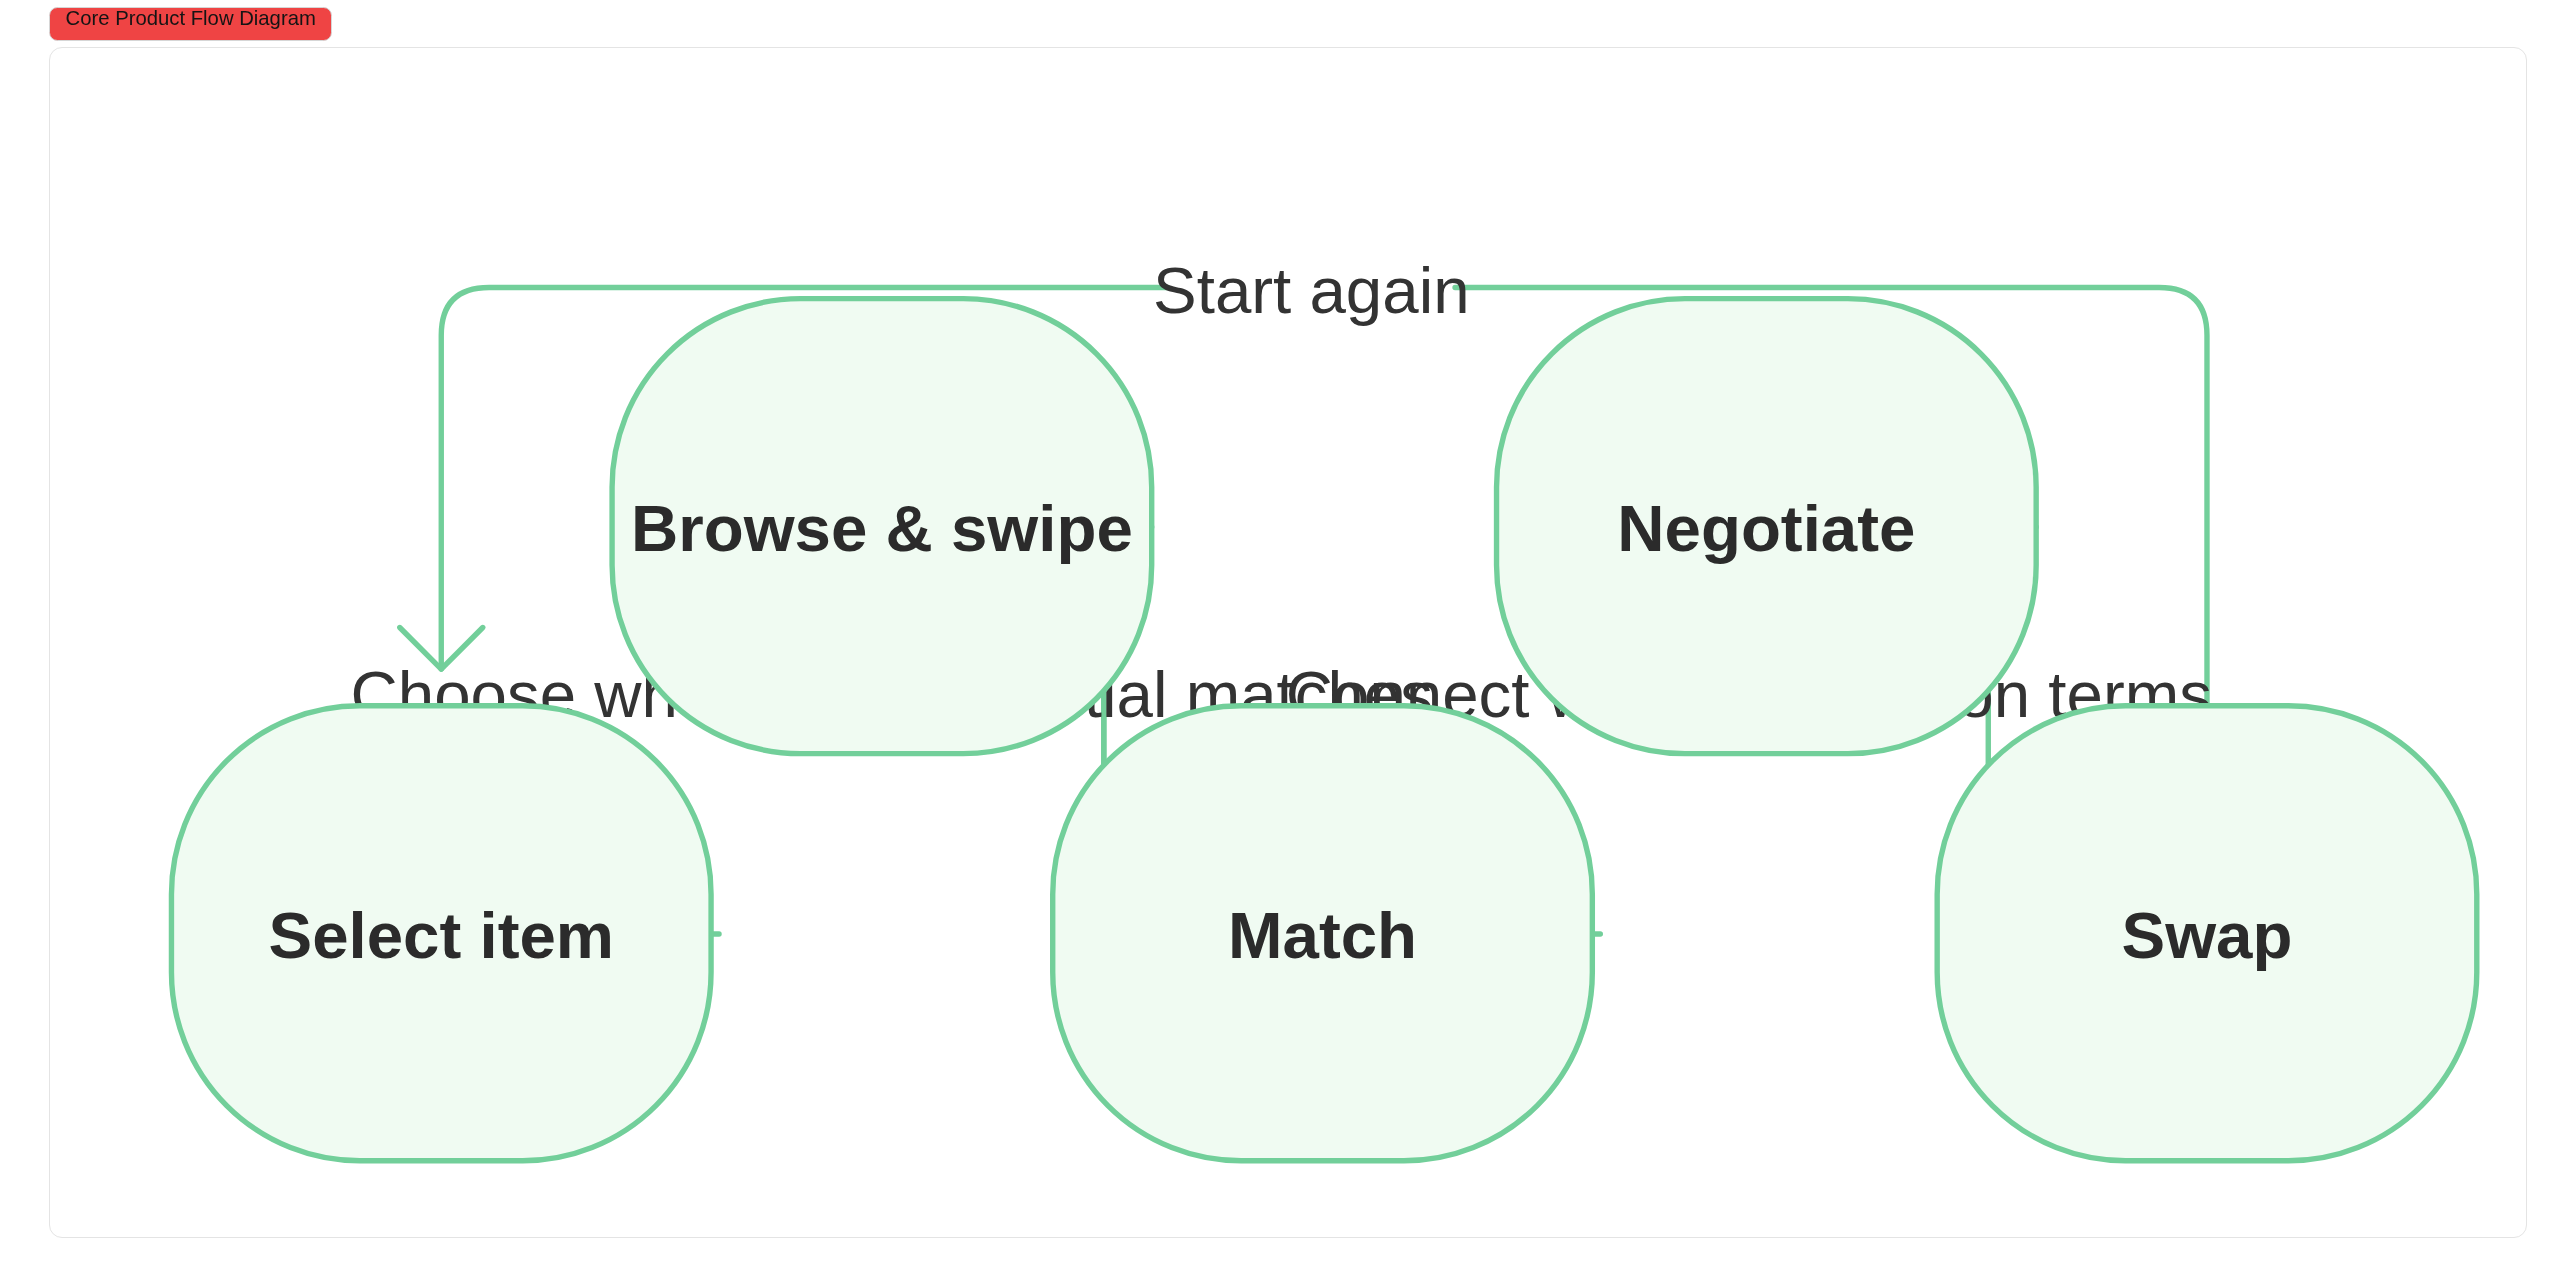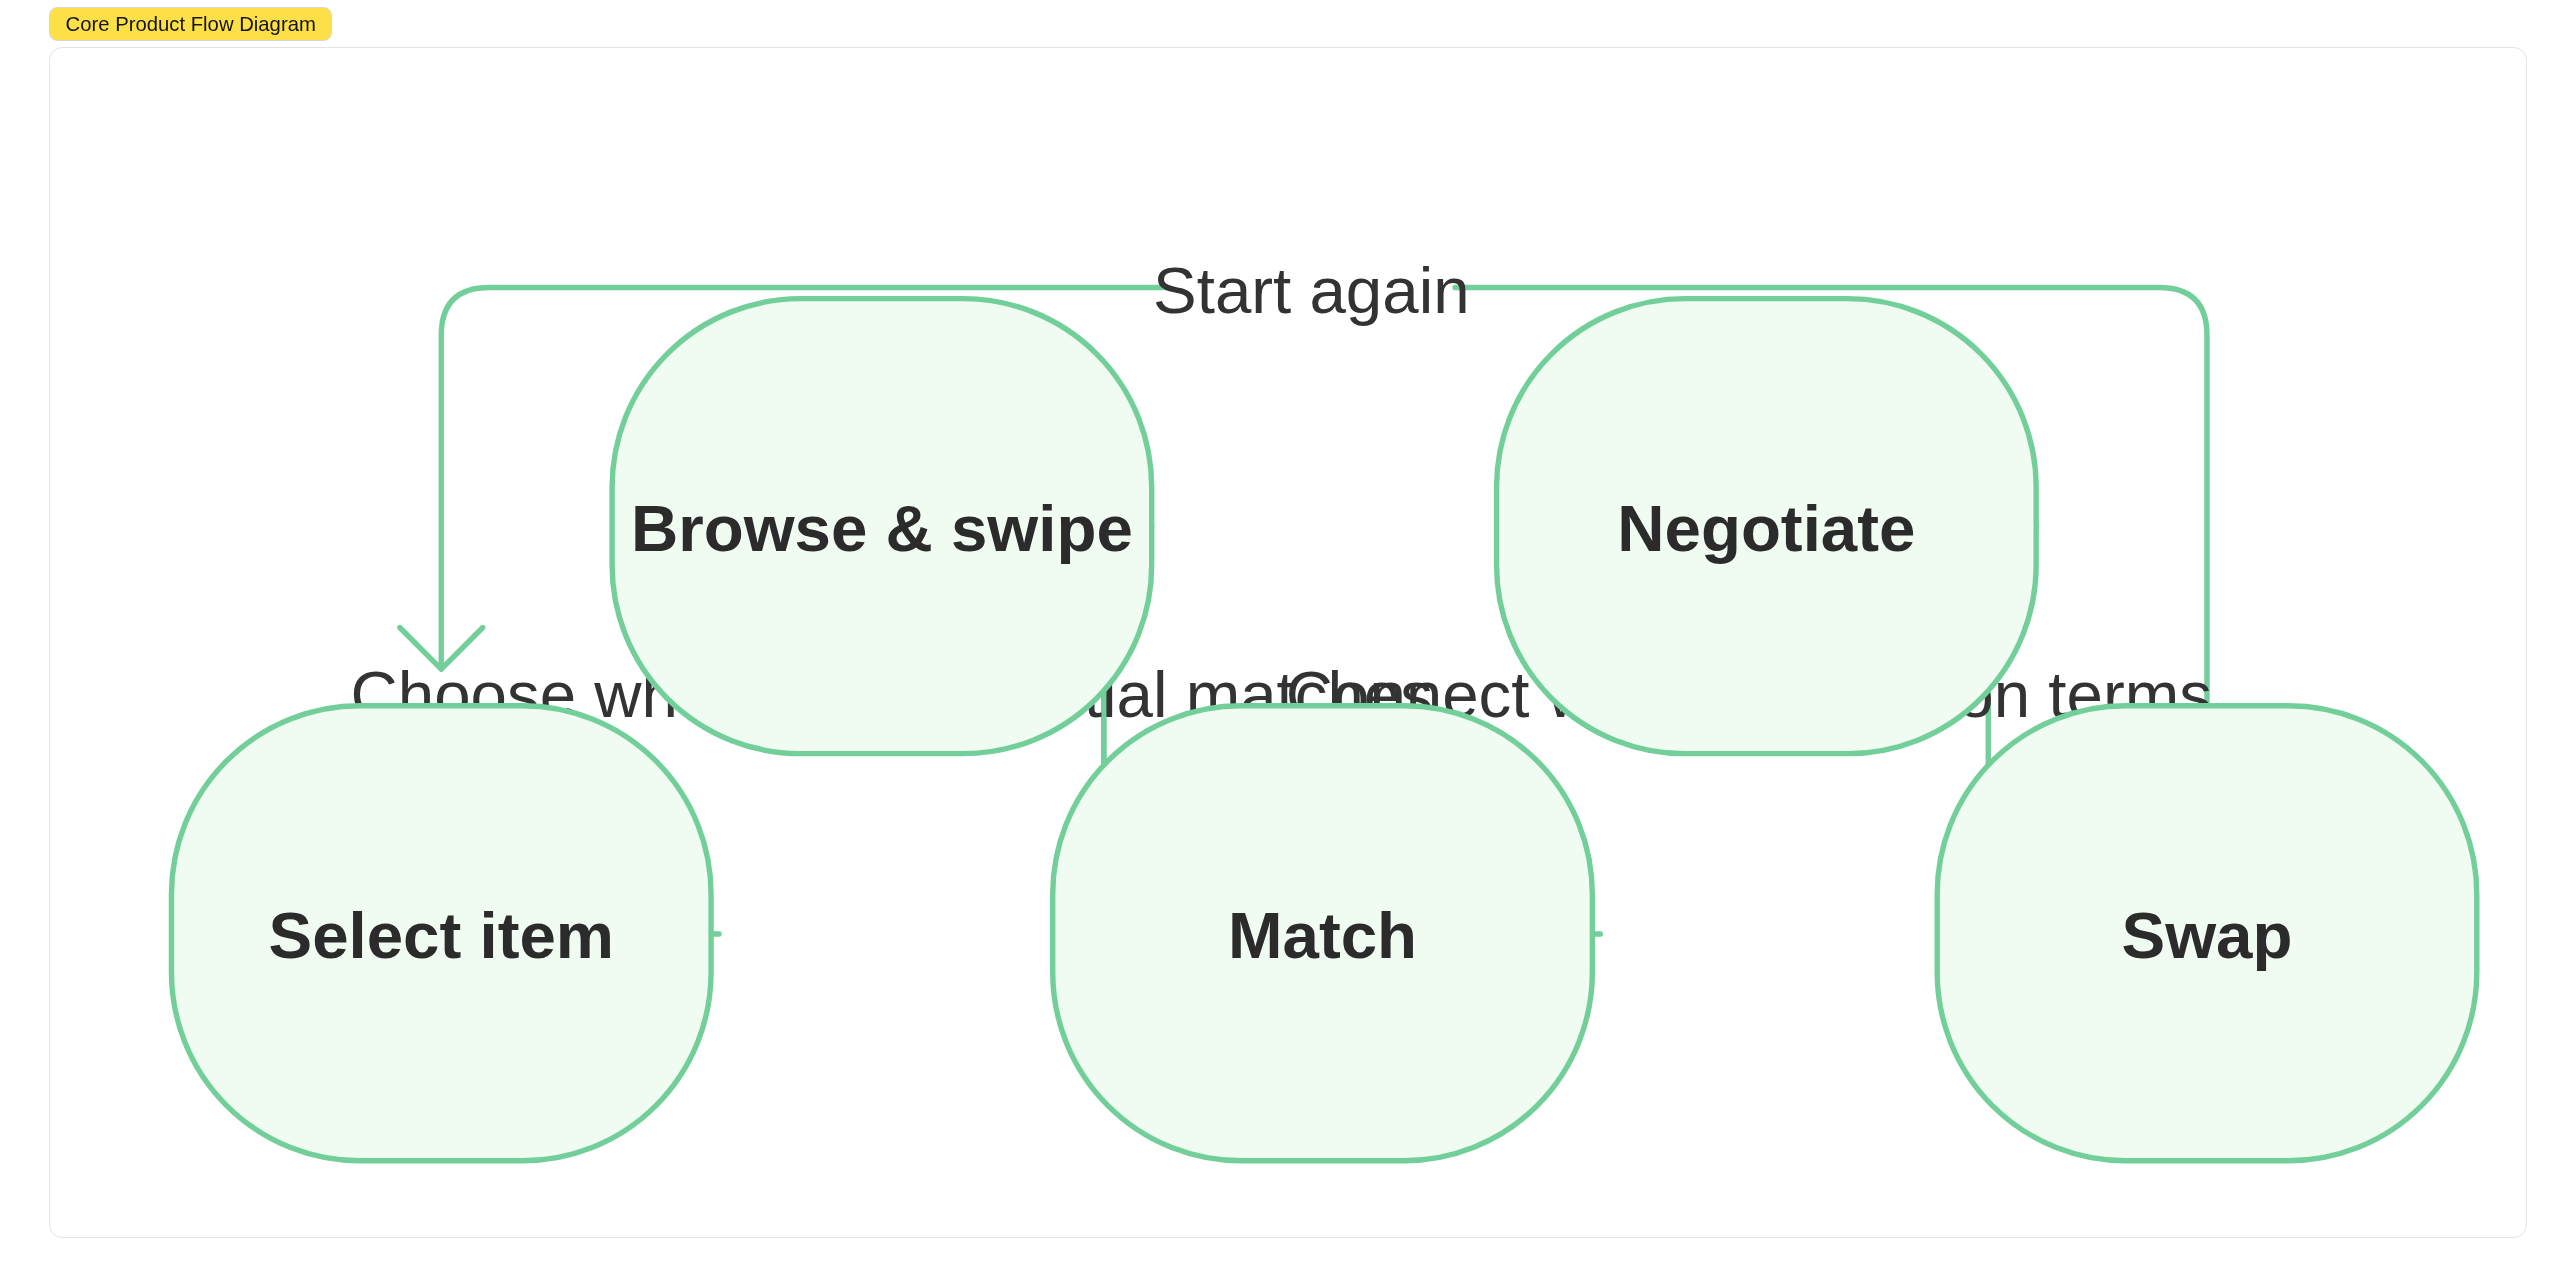--- a/index.html
+++ b/index.html
@@ -15,23 +15,23 @@
     background: #ffffff;
     overflow: hidden;
   }
   
   #title-chip {
     position: absolute;
     left: 49px;
     top: 7.2px;
     height: 34px;
     display: flex;
-    align-items: center;
+    align-items: flex-start;
     padding: 0 15.6px;
-    background: #fde047;
+    background: #ef4444;
     border: 1.2px solid #d6d6d6;
     border-radius: 8.4px;
     box-sizing: border-box;
     z-index: 5;
   }
   #title-chip-label {
     font-size: 20.3px;
     line-height: 1;
     color: #141414;
     white-space: nowrap;

